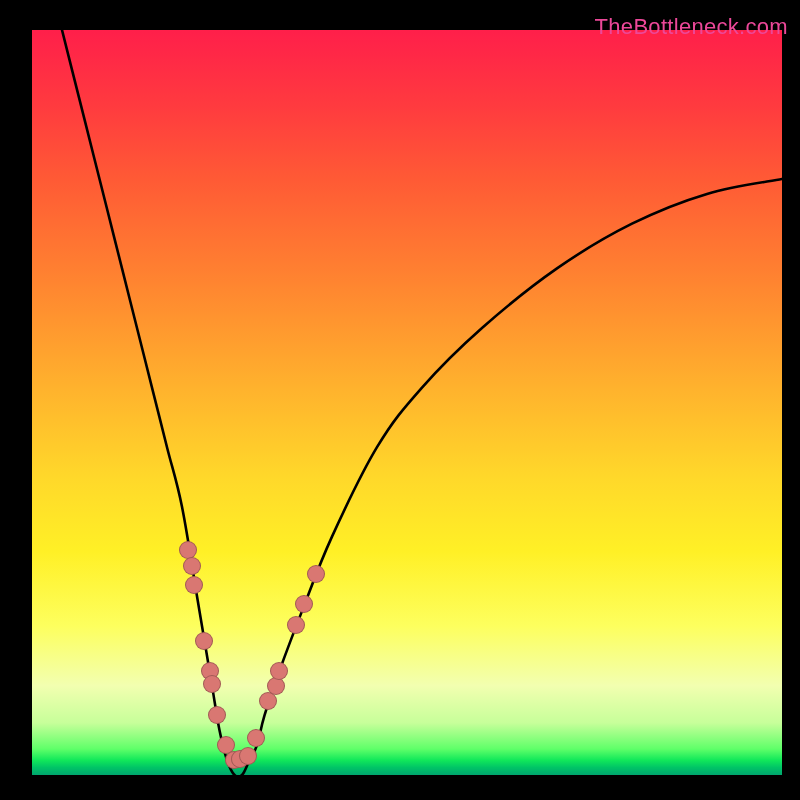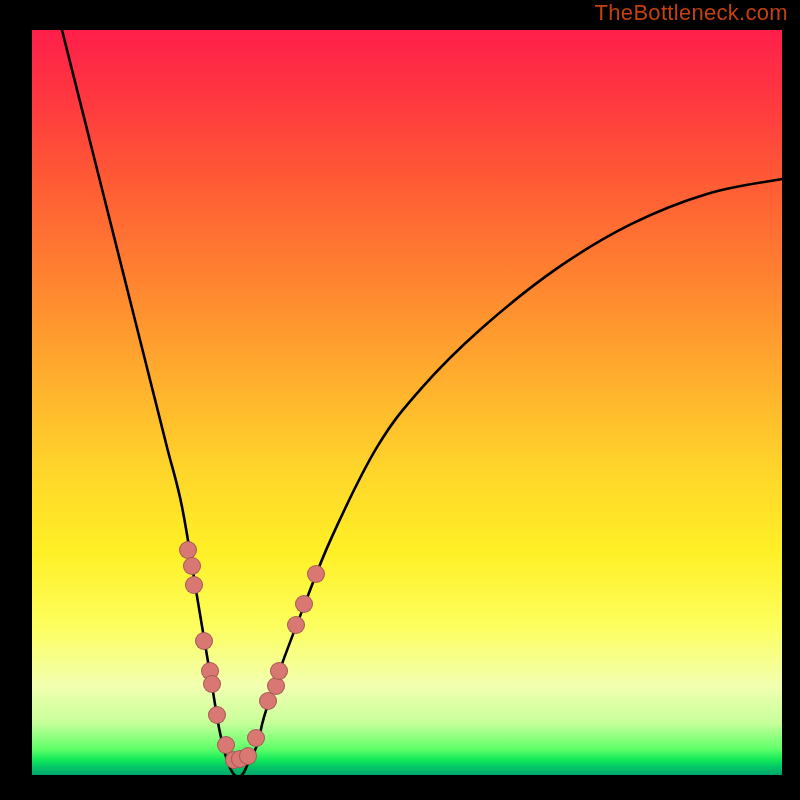--- a/index.html
+++ b/index.html
@@ -27,23 +27,23 @@
       #fdff5e 80%,
       #f2ffb0 88%,
       #c7ff9a 93%,
       #5fff69 96.5%,
       #11e85a 98%,
       #00c466 99%,
       #00a66e 100%);
   }
   .watermark {
     position: absolute;
-    top: 0;
+    top: 14px;
     right: 12px;
-    color: #c2410c;
+    color: #ec4899;
     font-size: 22px;
     font-weight: 500;
     letter-spacing: 0.3px;
     z-index: 20;
   }
   svg.curve {
     position: absolute;
     left: 0; top: 0;
     width: 100%; height: 100%;
     z-index: 5;

